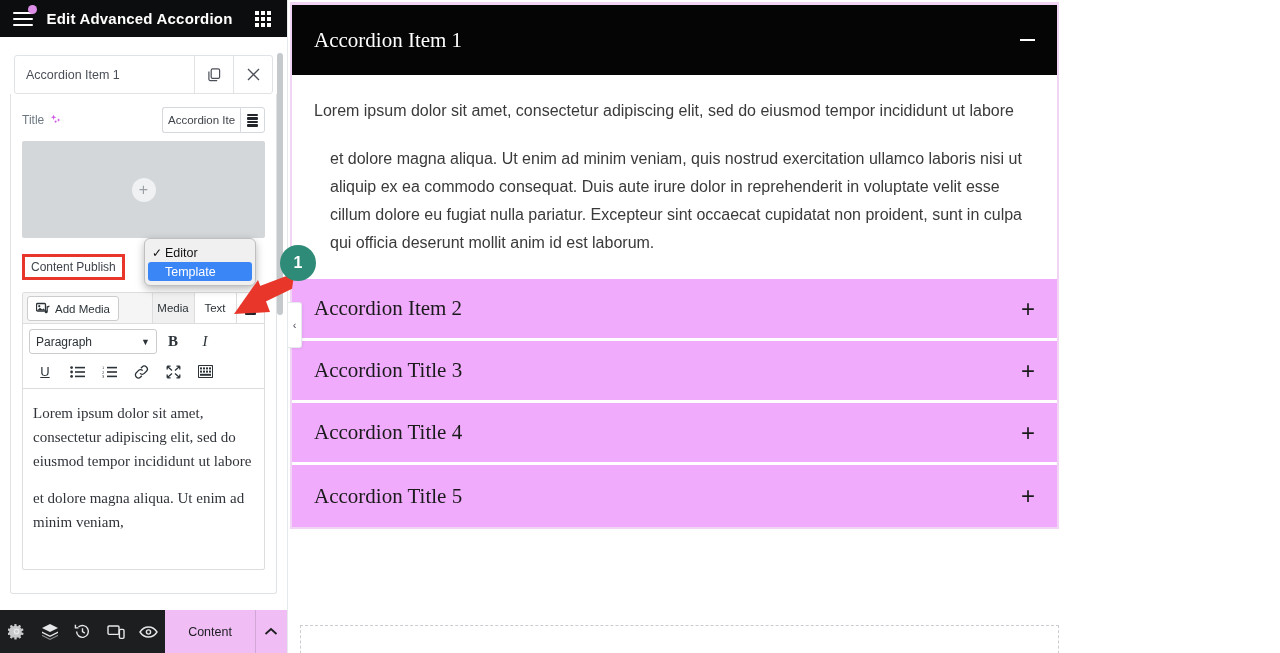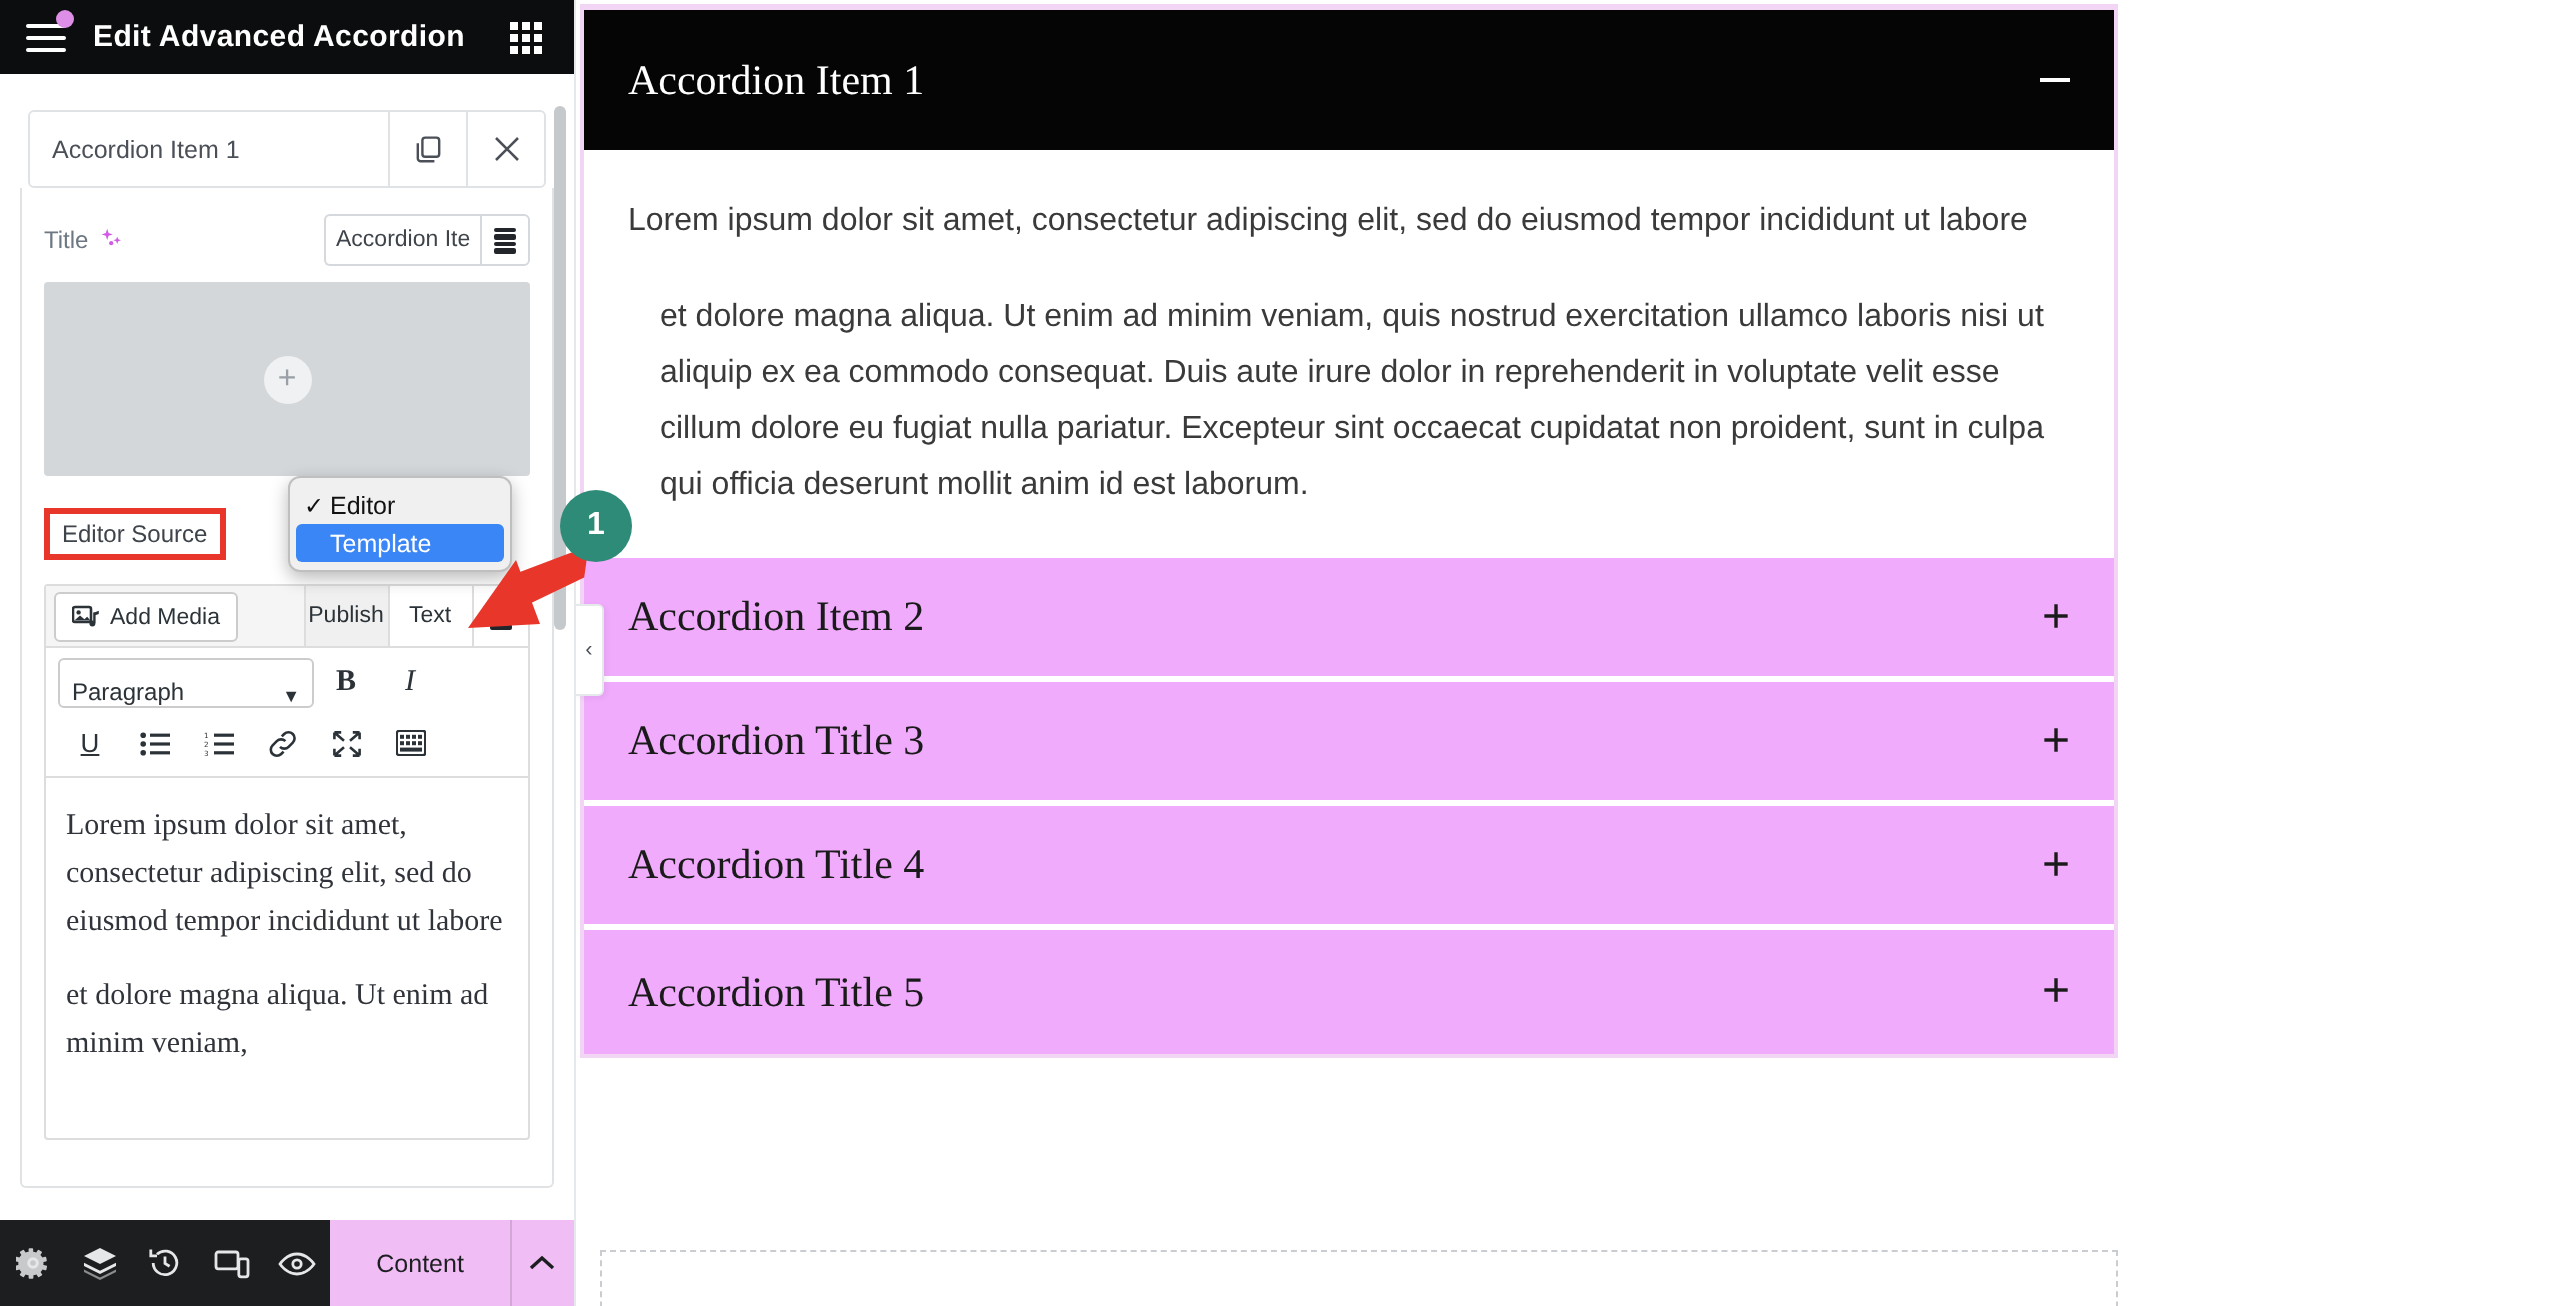--- a/index.html
+++ b/index.html
@@ -198,21 +198,21 @@
     width: 28px; display: flex; align-items: center; justify-content: center;
     background: #fff; border-left: 1px solid #ddd; cursor: pointer;
   }
   .wp-toolbar {
     border-bottom: 1px solid #ddd; background: #fff; padding: 5px 6px 4px 6px;
   }
   .tb-line { display: flex; align-items: center; gap: 0; }
   .tb-line.l1 { margin-bottom: 5px; }
   .para-sel {
     width: 128px; height: 25px; border: 1px solid #ccc; border-radius: 3px;
-    display: flex; align-items: flex-end; padding: 0 6px;
+    display: flex; align-items: center; padding: 0 6px;
     font-size: 12px; color: #2c3338; background: #fff; cursor: pointer;
   }
   .para-sel .caret { margin-left: auto; font-size: 9px; color: #2c3338; }
   .tb-btn {
     width: 32px; height: 25px; display: flex; align-items: center; justify-content: center;
     font-size: 13px; color: #2c3338; cursor: pointer; background: transparent;
   }
   .tb-btn.bold { font-weight: bold; font-family: "Liberation Serif", serif; font-size: 15px;}
   .tb-btn.ital { font-style: italic; font-family: "Liberation Serif", serif; font-size: 15px;}
   .tb-btn.undl { text-decoration: underline; font-size: 13px; }
@@ -391,21 +391,21 @@
                   </span>
               </span>
             </span>
           </div>
 
           <div class="media-drop">
             <span class="plus-circle">+</span>
           </div>
 
           <div class="cs-row">
-            <span class="cs-label-hl">Editor Source</span>
+            <span class="cs-label-hl">Content Publish</span>
 
             <div class="select-pop">
               <div class="sel-opt">
                 <span class="tick">✓</span>
                 <span>Editor</span>
               </div>
               <div class="sel-opt selected">
                 <span class="tick"></span>
                 <span>Template</span>
               </div>
@@ -423,21 +423,21 @@
                     <circle cx="3.3" cy="4.2" r="1.1"></circle>
                     <path d="M1.2 8.3 L4 5.7 L6.2 7.6 L7.6 6.4 L9.2 8.3 Z"></path>
                     <path d="M11.2 4.2 v5.2" stroke="#2c3338" stroke-width="1.2" fill="none"></path>
                     <circle cx="10.2" cy="9.7" r="1.5"></circle>
                     <path d="M11.2 4.2 L13.4 3.4 v1.6 L11.2 5.8 Z"></path>
                   </svg>
                 </span>
                 <span>Add Media</span>
               </div>
               <div class="tabs-right">
-                <div class="wp-tab active">Publish</div>
+                <div class="wp-tab active">Media</div>
                 <div class="wp-tab inactive">Text</div>
                 <div class="wp-stack">
                   <span class="stack-ico">
                       <i></i>
                       <i></i>
                       <i></i>
                       <i></i>
                     </span>
                 </div>
               </div>

